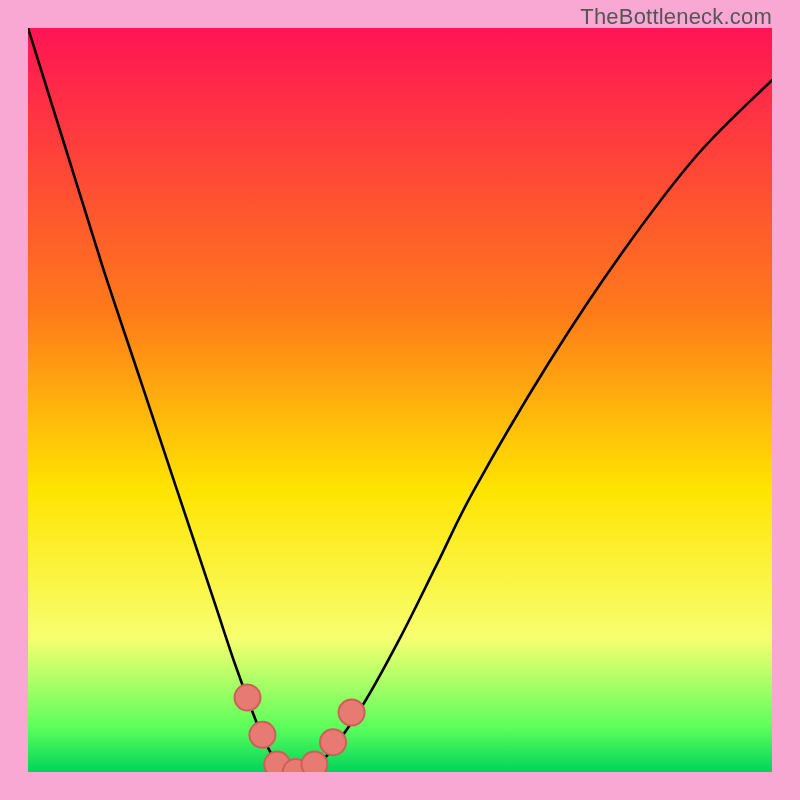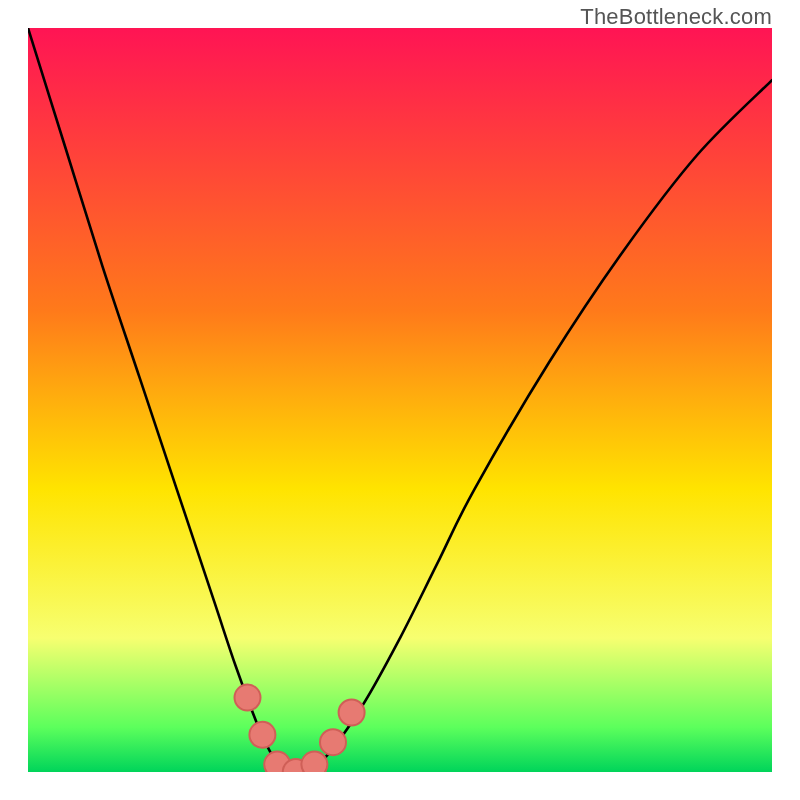--- a/index.html
+++ b/index.html
@@ -7,21 +7,21 @@
     padding: 0;
     width: 800px;
     height: 800px;
     background: #000;
     overflow: hidden;
     font-family: Arial, Helvetica, sans-serif;
   }
   .frame {
     position: absolute;
     inset: 0;
-    background: #ffffff;
+    background: #f9a8d4;
   }
   .plot-area {
     position: absolute;
     left: 28px;
     top: 28px;
     width: 744px;
     height: 744px;
   }
   .gradient {
     position: absolute;

